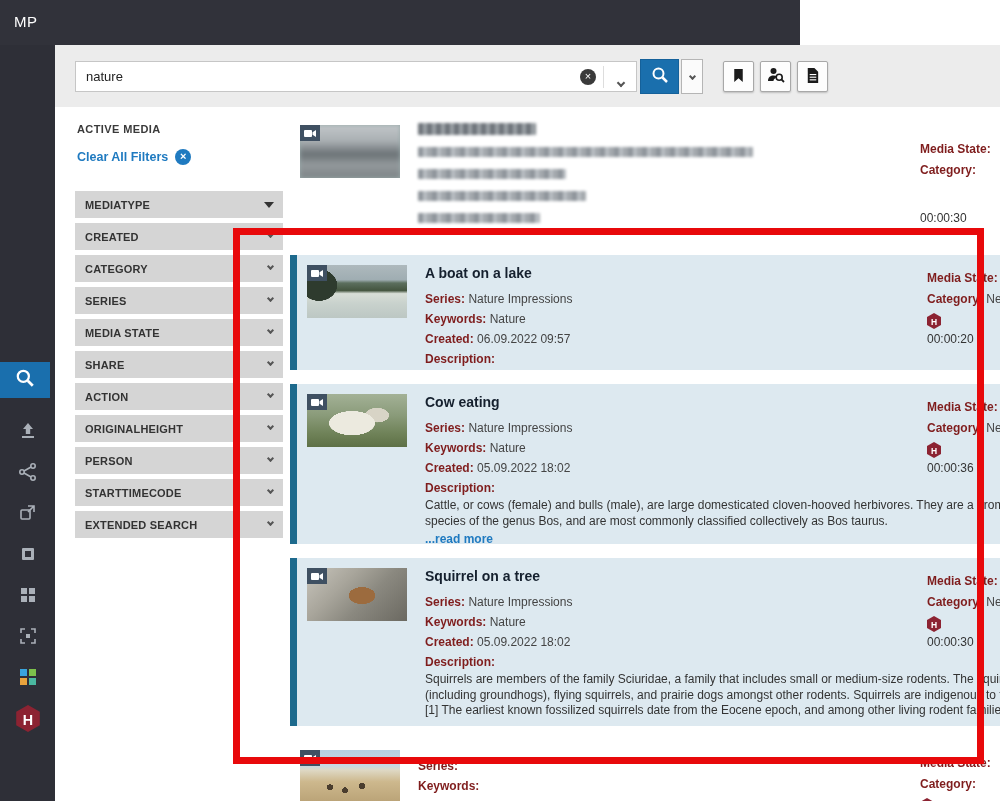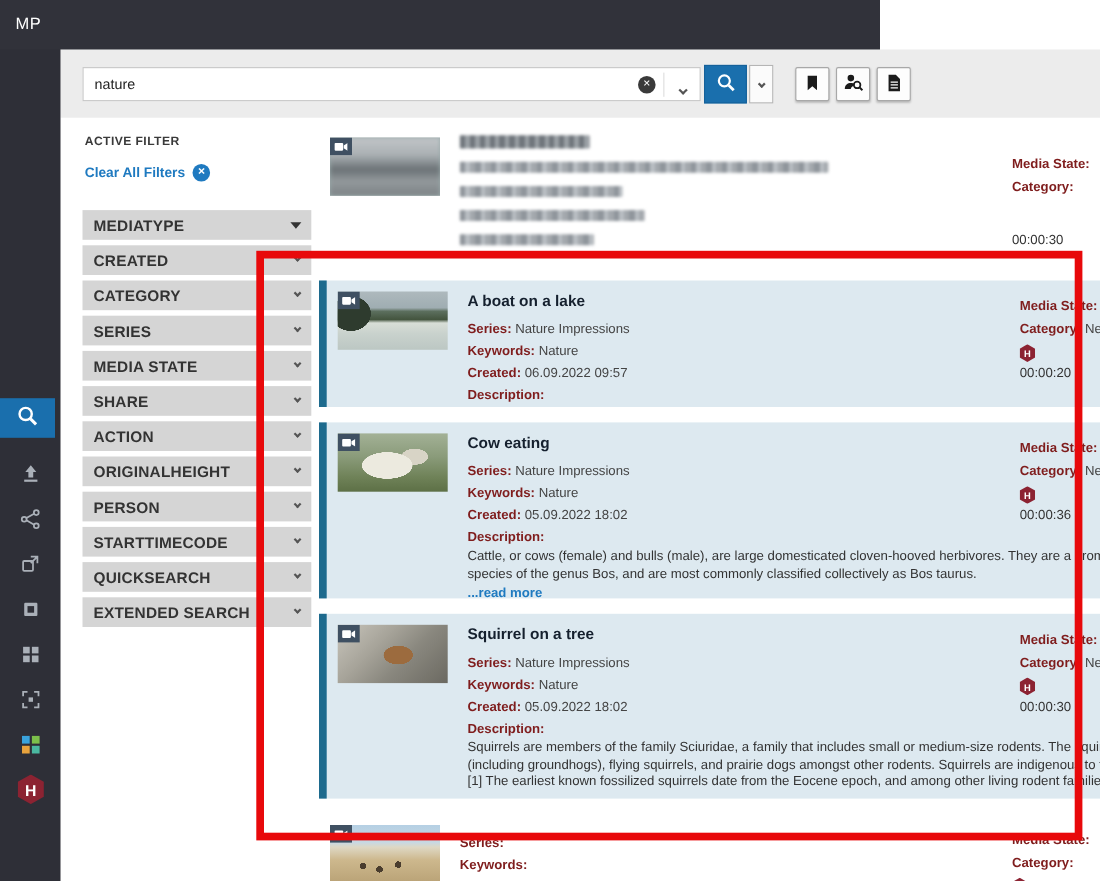--- a/index.html
+++ b/index.html
@@ -37,21 +37,21 @@
   .bt-bookmark{ left:668px; } .bt-person{ left:705px; } .bt-doc{ left:742px; }
 
   
   .filters { position:absolute; left:75px; top:115px; width:208px; z-index:2; }
   .af-title { font-size:11px; font-weight:bold; color:#3a3a3a; letter-spacing:.4px; margin:8px 0 14px 2px; }
   .clear-all { display:flex; align-items:center; gap:7px; color:#1f7ac0; font-size:12.5px; font-weight:bold;
     margin:0 0 26px 2px; cursor:pointer; }
   .xcircle { width:16px; height:16px; border-radius:50%; background:#1f7ac0; color:#fff; font-size:11px;
     line-height:15px; text-align:center; font-weight:bold; }
   .fgroup { position:relative; height:27px; background:#d5d5d5; margin-bottom:5px; display:flex; align-items:center;
-    padding:0 10px; font-size:14px; font-weight:bold; color:#333; letter-spacing:.2px; cursor:pointer; }
+    padding:0 10px; font-size:11px; font-weight:bold; color:#333; letter-spacing:.2px; cursor:pointer; }
   .fgroup .chev { position:absolute; right:10px; top:9px; width:5px; height:5px; border-color:#555; }
   .fgroup .tri { position:absolute; right:9px; top:11px; width:0; height:0;
     border-left:5px solid transparent; border-right:5px solid transparent; border-top:6px solid #333; }
 
   
   .results { position:absolute; left:290px; top:115px; width:1250px; z-index:1; }
   .row { position:relative; background:#fff; margin-bottom:14px; }
   .row.selected { background:#dde9f0; border-left:7px solid #1d6a8d; }
   .h126{height:126px;} .h115{height:115px;} .h160{height:160px;} .h168{height:168px;} .h120{height:120px;}
   .thumb { position:absolute; left:10px; top:10px; width:100px; height:53px; overflow:hidden; cursor:pointer; background:#9aa; }
@@ -231,21 +231,21 @@
             <line x1="6" y1="8" x2="13" y2="8"></line>
             <line x1="6" y1="10.8" x2="13" y2="10.8"></line>
             <line x1="6" y1="13.6" x2="13" y2="13.6"></line>
           </g>
         </svg>
     </span>
   </button>
 </div>
 
 <div class="filters">
-  <div class="af-title">ACTIVE FILTER</div>
+  <div class="af-title">ACTIVE MEDIA</div>
   <div class="clear-all">
     <span>Clear All Filters</span>
     <span class="xcircle">×</span>
   </div>
   <div class="fgroup">
       <span>MEDIATYPE</span>
       <span class="tri"></span>
     </div>
   <div class="fgroup">
       <span>CREATED</span>
@@ -274,24 +274,20 @@
   <div class="fgroup">
       <span>ORIGINALHEIGHT</span>
       <span class="chev"></span>
     </div>
   <div class="fgroup">
       <span>PERSON</span>
       <span class="chev"></span>
     </div>
   <div class="fgroup">
       <span>STARTTIMECODE</span>
-      <span class="chev"></span>
-    </div>
-  <div class="fgroup">
-      <span>QUICKSEARCH</span>
       <span class="chev"></span>
     </div>
   <div class="fgroup">
       <span>EXTENDED SEARCH</span>
       <span class="chev"></span>
     </div>
 </div>
 
 <div class="results">
 

